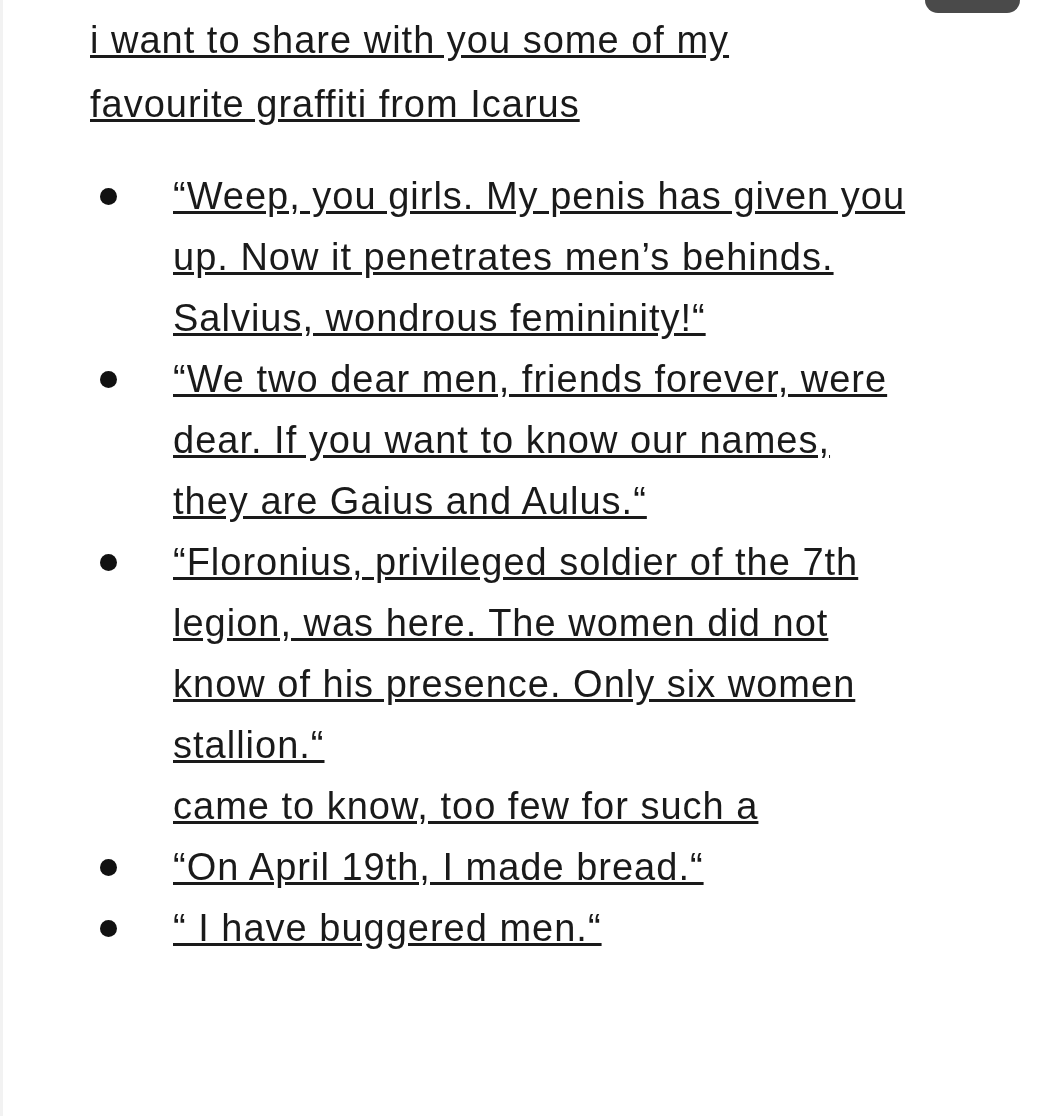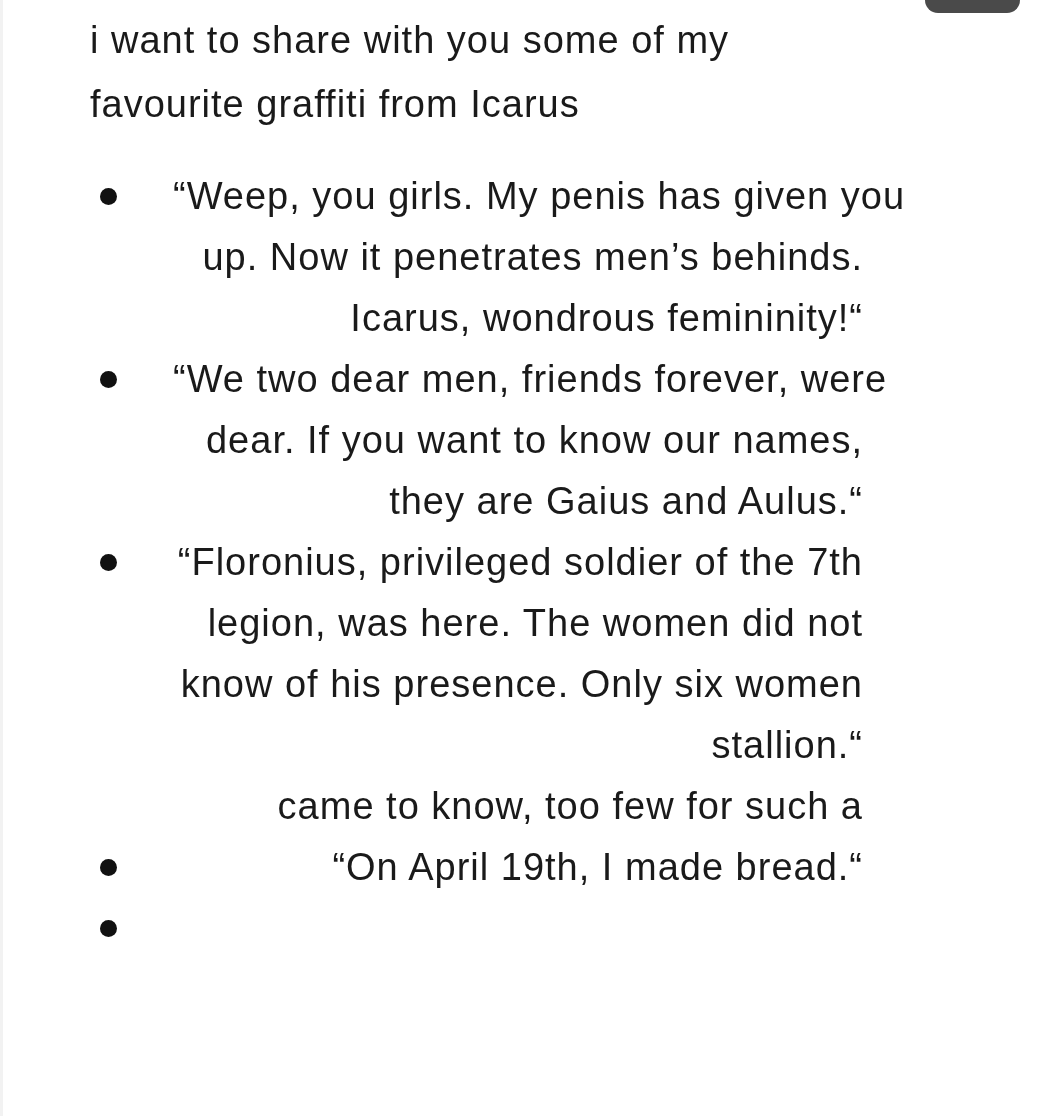--- a/index.html
+++ b/index.html
@@ -32,20 +32,21 @@
     top: -14px;
     width: 95px;
     height: 27px;
     border-radius: 13px;
     background: var(--pill-color);
   }
   .content {
     position: absolute;
     left: 0; top: 0;
     width: 863px;
+    text-decoration: underline;
   }
   .intro {
     margin: 8px 0 0 90px;
     font-size: 38px;
     line-height: 64px;
     letter-spacing: 1px;
     white-space: nowrap;
   }
   .intro .line { display: block; }
   .list {
@@ -63,42 +64,42 @@
   }
   .dot {
     position: absolute;
     left: 100px;
     top: 22px;
     width: 17px;
     height: 17px;
     border-radius: 50%;
     background: var(--bullet-color);
   }
-  .g-line { display: block; text-align: right; }
+  .g-line { display: block; }
 </style>
 </head>
 <body>
 
 <div class="edge-line"></div>
 <div class="pill"></div>
 
 <div class="content">
 
   <div class="intro">
     <span class="line">i want to share with you some of my</span>
     <span class="line">favourite graffiti from Icarus</span>
   </div>
 
   <ul class="list">
 
     <li class="item">
       <span class="dot"></span>
       <span class="g-line">“Weep, you girls. My penis has given you</span>
       <span class="g-line">up. Now it penetrates men’s behinds.</span>
-      <span class="g-line">Icarus, wondrous femininity!“</span>
+      <span class="g-line">Salvius, wondrous femininity!“</span>
     </li>
 
 
     <li class="item">
       <span class="dot"></span>
       <span class="g-line">“We two dear men, friends forever, were</span>
       <span class="g-line">dear. If you want to know our names,</span>
       <span class="g-line">they are Gaius and Aulus.“</span>
     </li>
 
@@ -111,16 +112,17 @@
       <span class="g-line">came to know, too few for such a</span>
     </li>
 
     <li class="item">
       <span class="dot"></span>
       <span class="g-line">“On April 19th, I made bread.“</span>
     </li>
 
     <li class="item">
       <span class="dot"></span>
+      <span class="g-line">“ I have buggered men.“</span>
     </li>
 
   </ul>
 </div>
 
 </body></html>

